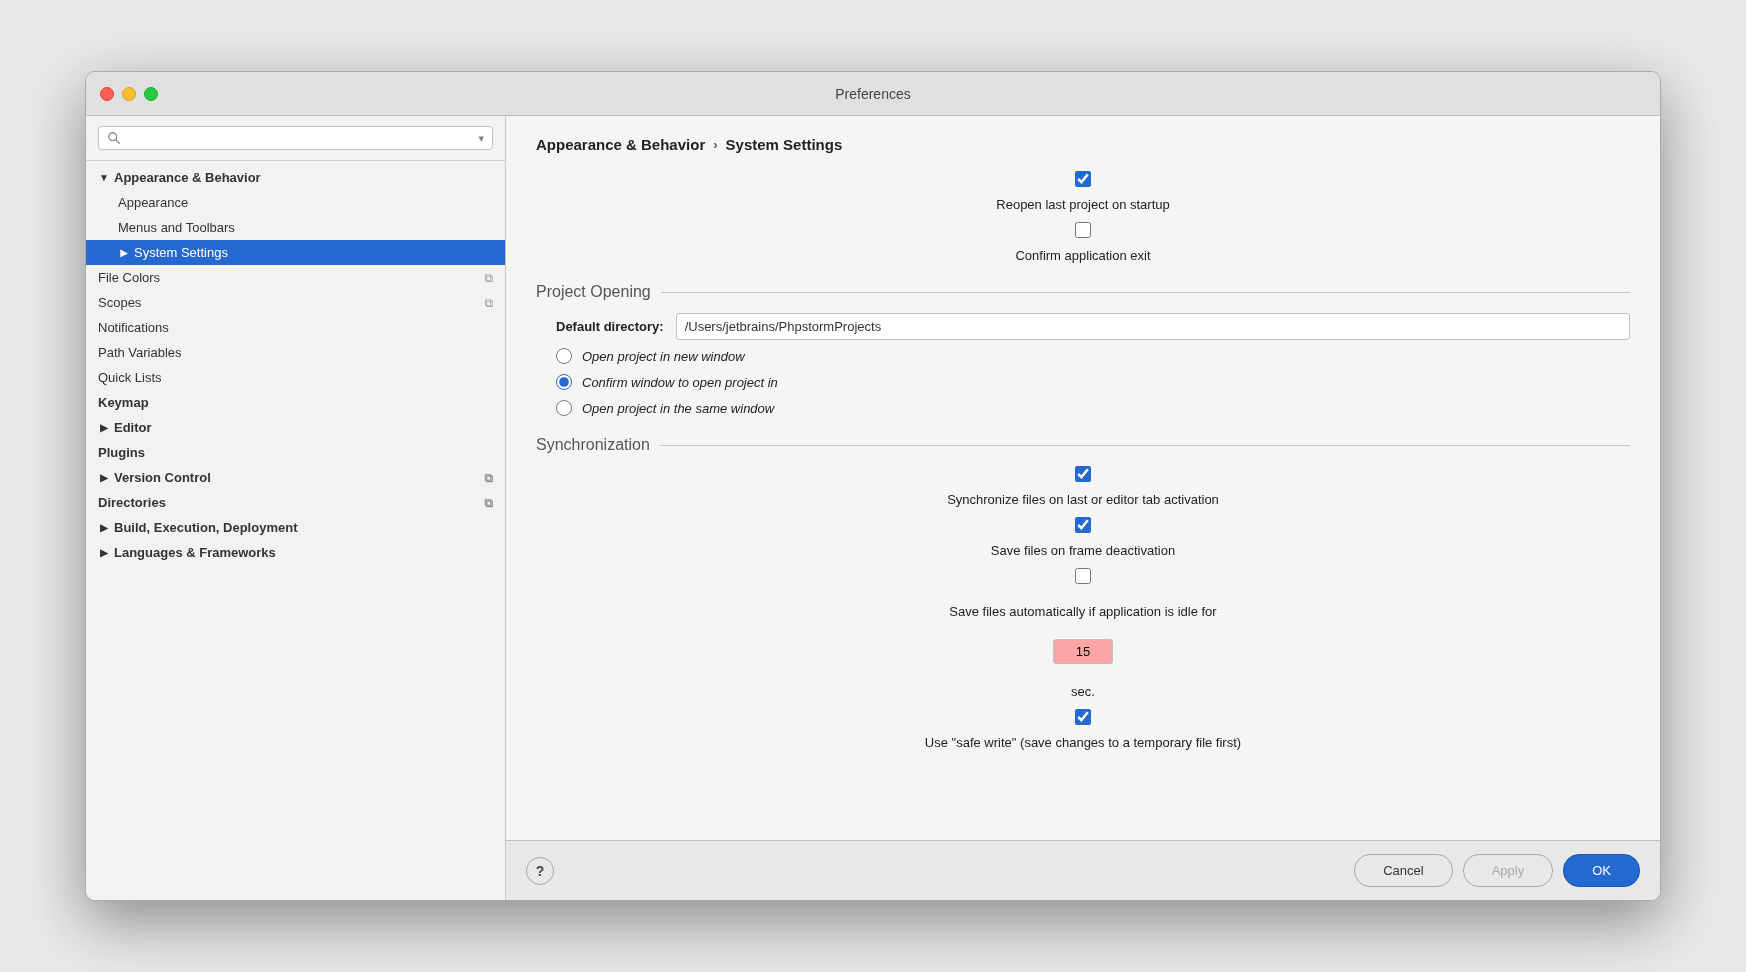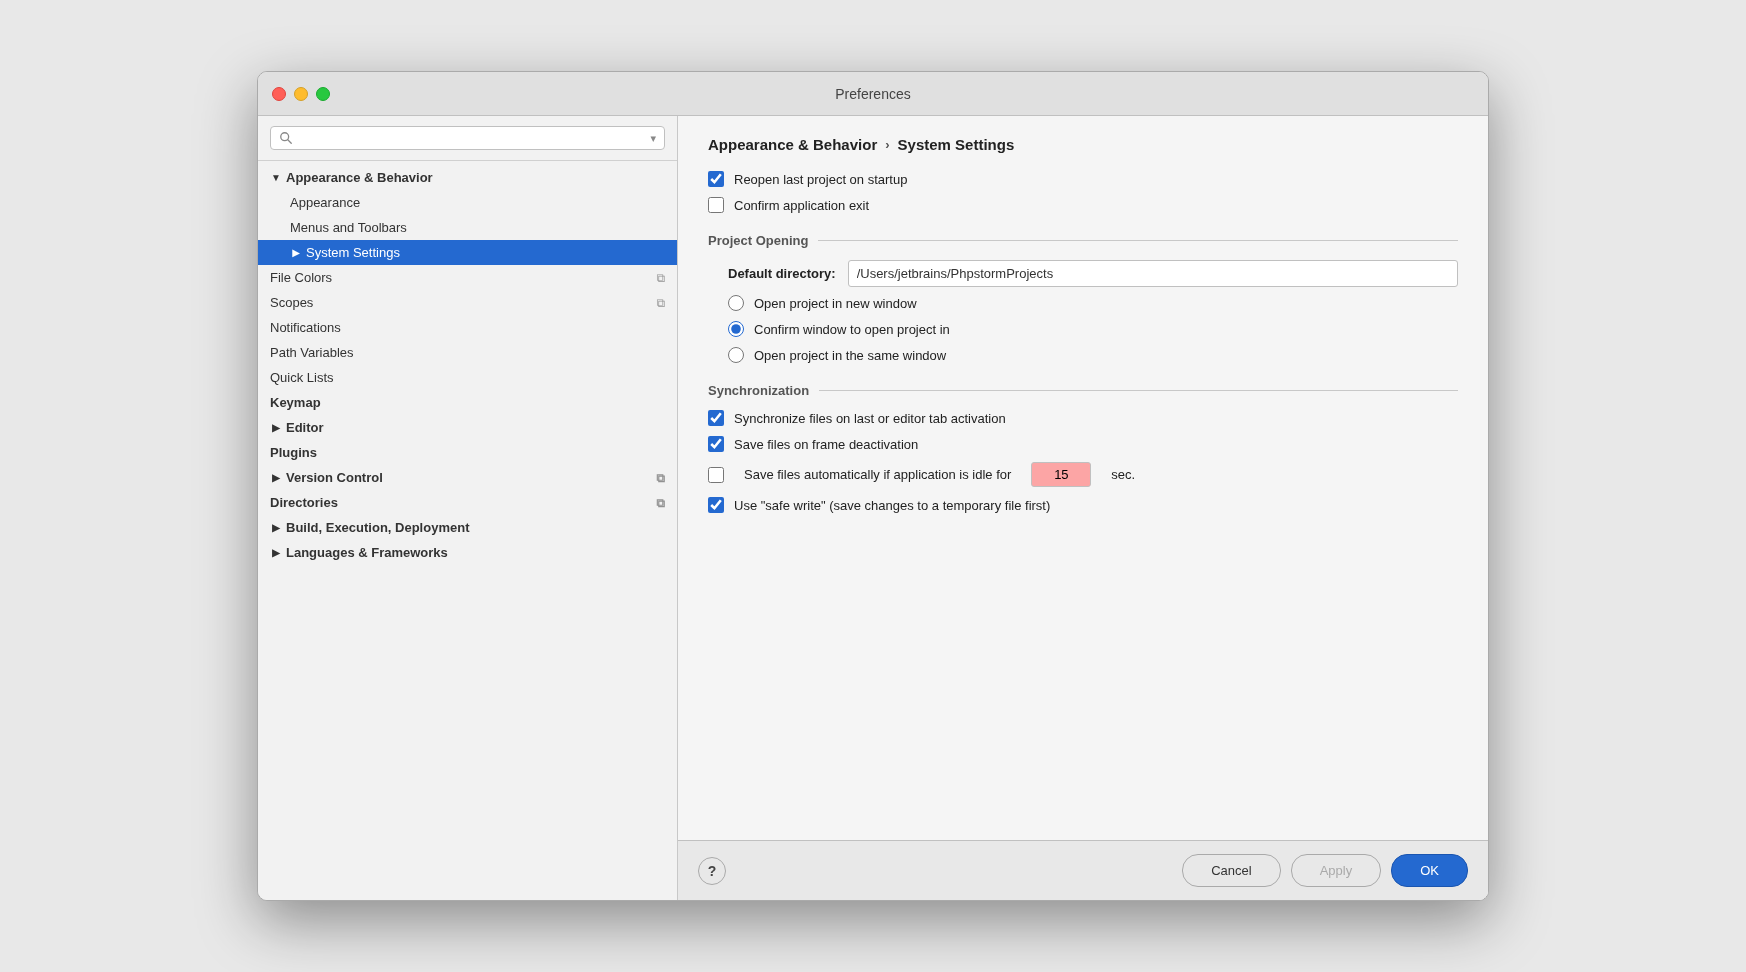--- a/index.html
+++ b/index.html
@@ -6,21 +6,21 @@
     body {
       font-family: -apple-system, BlinkMacSystemFont, "Helvetica Neue", Arial, sans-serif;
       font-size: 13px;
       background: #e8e8e8;
       display: flex;
       align-items: center;
       justify-content: center;
       min-height: 100vh;
     }
     .window {
-      width: 1232px;
+      width: 1576px;
       height: 830px;
       background: #ececec;
       border-radius: 10px;
       box-shadow: 0 20px 60px rgba(0,0,0,0.4);
       display: flex;
       flex-direction: column;
       overflow: hidden;
       border: 1px solid #aaa;
     }
     .titlebar {
@@ -168,39 +168,39 @@
       font-size: 13px;
     }
     .settings-section {
       margin-bottom: 20px;
     }
     .checkbox-row {
       display: flex;
       align-items: center;
       gap: 10px;
       margin-bottom: 10px;
+      flex-direction: column;
     }
     .checkbox-input {
       width: 16px;
       height: 16px;
       accent-color: #2469d0;
       cursor: pointer;
     }
     .checkbox-label {
       font-size: 13px;
       color: #222;
     }
     .section-header {
-      font-size: 13px;
+      font-size: 16px;
       color: #555;
       margin: 18px 0 12px 0;
       display: flex;
       align-items: center;
       gap: 10px;
-      font-weight: bold;
     }
     .section-header::after {
       content: '';
       flex: 1;
       height: 1px;
       background: #c8c8c8;
     }
     .default-dir-row {
       display: flex;
       align-items: center;
@@ -240,20 +240,21 @@
     }
     .radio-input {
       width: 16px;
       height: 16px;
       accent-color: #2469d0;
       cursor: pointer;
     }
     .radio-label {
       font-size: 13px;
       color: #222;
+      font-style: italic;
     }
     .inline-input-row {
       display: flex;
       align-items: center;
       gap: 20px;
       margin-bottom: 10px;
     }
     .inline-number-input {
       width: 60px;
       border: 1px solid #c0c0c0;

